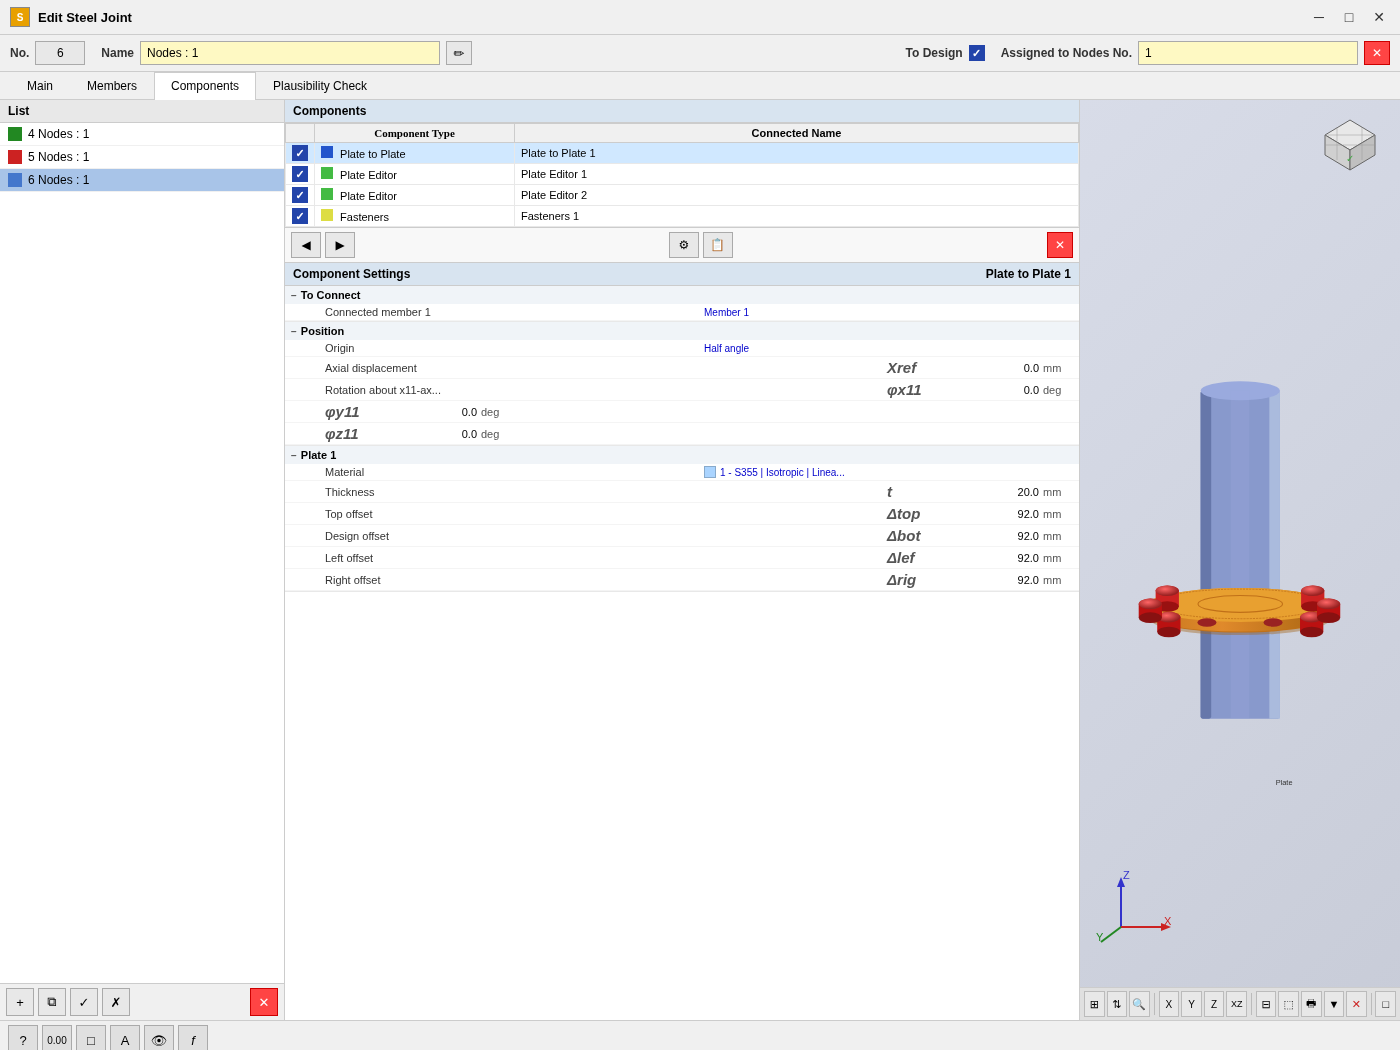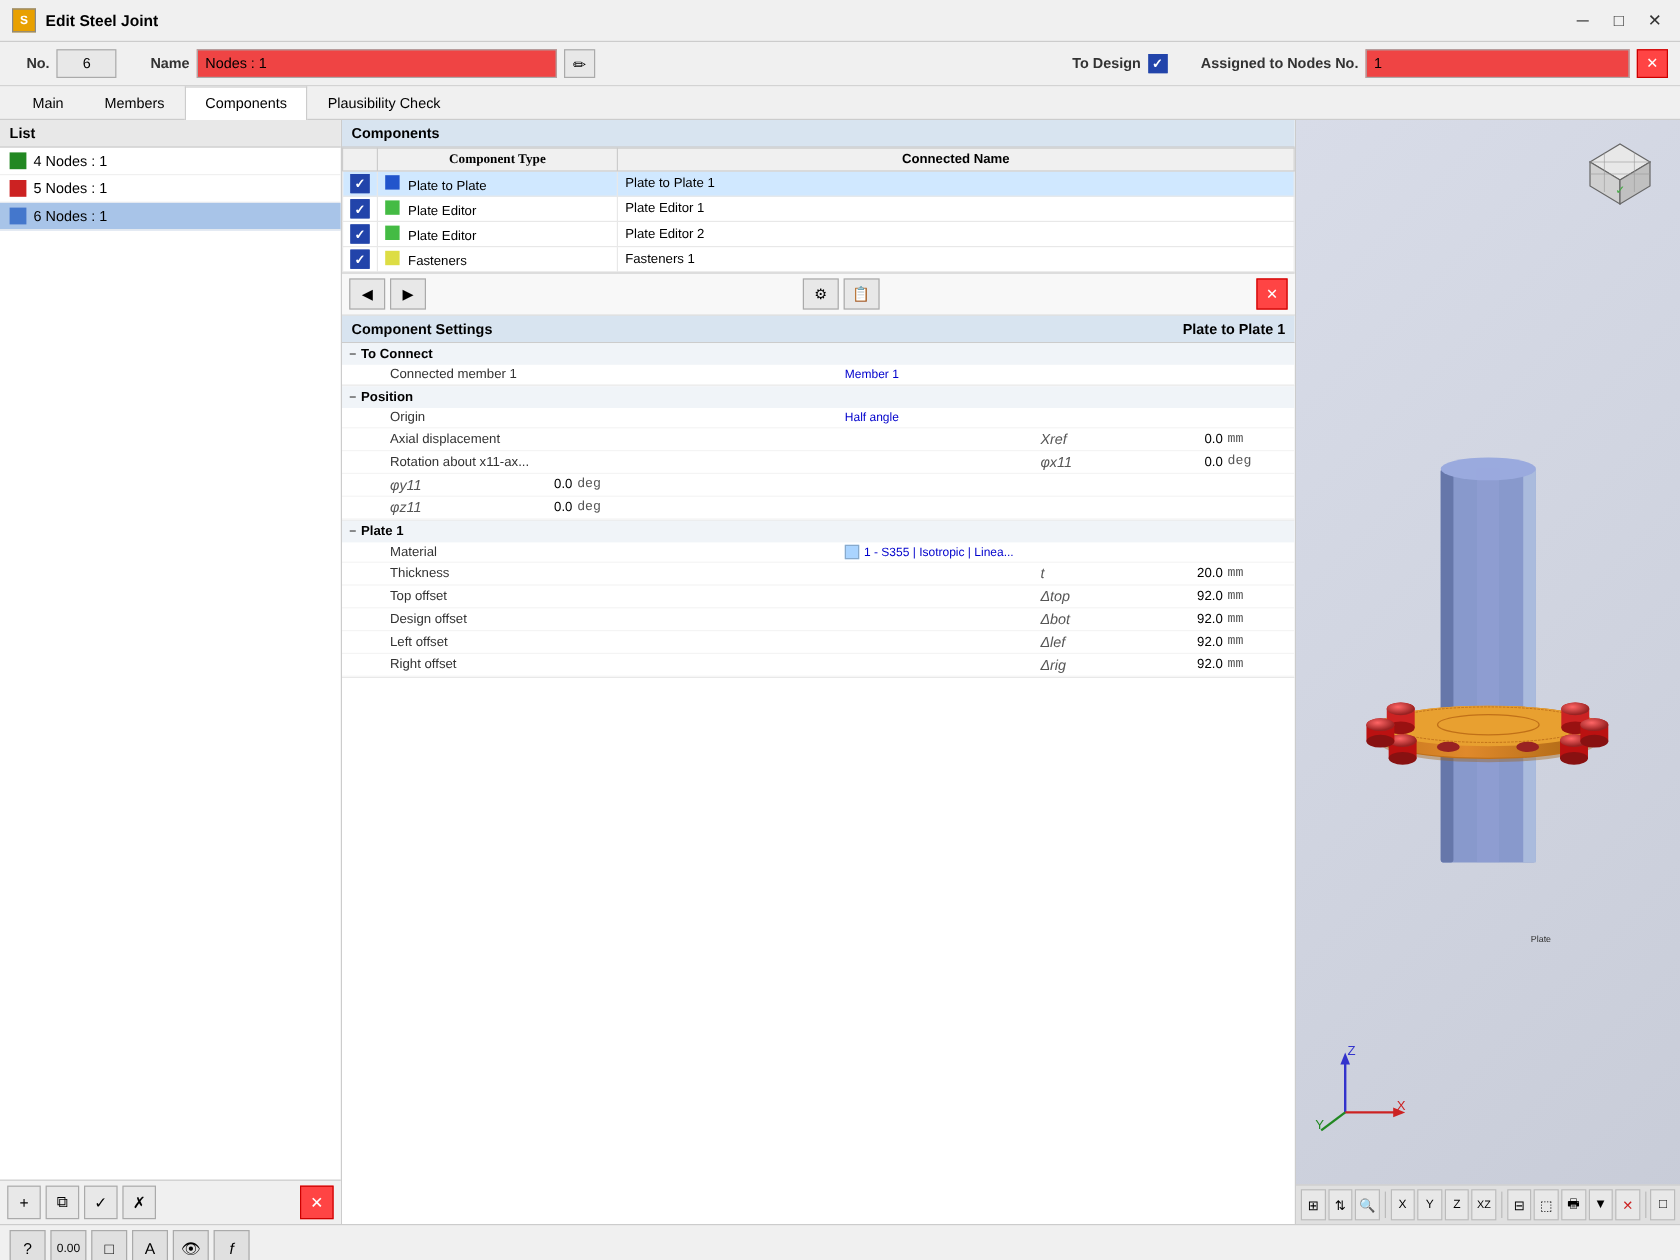--- a/index.html
+++ b/index.html
@@ -74,24 +74,24 @@
     
     .top-form {
       background: #f0f0f0;
       border-bottom: 1px solid #ccc;
       padding: 6px 10px;
       display: flex;
       align-items: center;
       gap: 16px;
     }
     .form-field { display: flex; align-items: center; gap: 6px; }
-    .form-label { font-size: 12px; color: #333; font-weight: 600; margin-left: 12px; }
+    .form-label { font-size: 12px; color: #333; font-weight: 600; }
     .form-input {
       border: 1px solid #aaa;
-      background: #ef4444;
+      background: #fef9c3;
       padding: 2px 6px;
       font-size: 12px;
       height: 24px;
     }
     .form-input.small { width: 50px; }
     .form-input.large { width: 300px; }
 
     
     .tabs-bar {
       background: #f0f0f0;
@@ -199,23 +199,23 @@
     }
     .collapse-btn { font-size: 10px; color: #555; }
     .tree-row {
       display: flex;
       align-items: center;
       padding: 2px 0;
       border-bottom: 1px solid #f4f4f4;
     }
     .tree-indent2 { width: 36px; flex-shrink: 0; }
     .tree-label { flex: 1; color: #333; padding-left: 4px; }
-    .tree-sym { width: 80px; flex-shrink: 0; color: #555; font-style: italic; font-size: 12px; padding-left: 4px; }
+    .tree-sym { width: 80px; flex-shrink: 0; color: #555; font-style: italic; font-size: 15px; padding-left: 4px; font-weight: bold; }
     .tree-val { width: 80px; flex-shrink: 0; text-align: right; padding-right: 4px; }
-    .tree-unit { width: 56px; flex-shrink: 0; color: #555; font-family: Liberation Mono, monospace; }
+    .tree-unit { width: 36px; flex-shrink: 0; color: #555; }
     .tree-val-wide { flex: 1; padding-left: 4px; color: #0000cc; font-size: 10px; }
 
     
     .viewport {
       flex: 1;
       background: #e8e8f8;
       position: relative;
       overflow: hidden;
     }
     .viewport-canvas {

